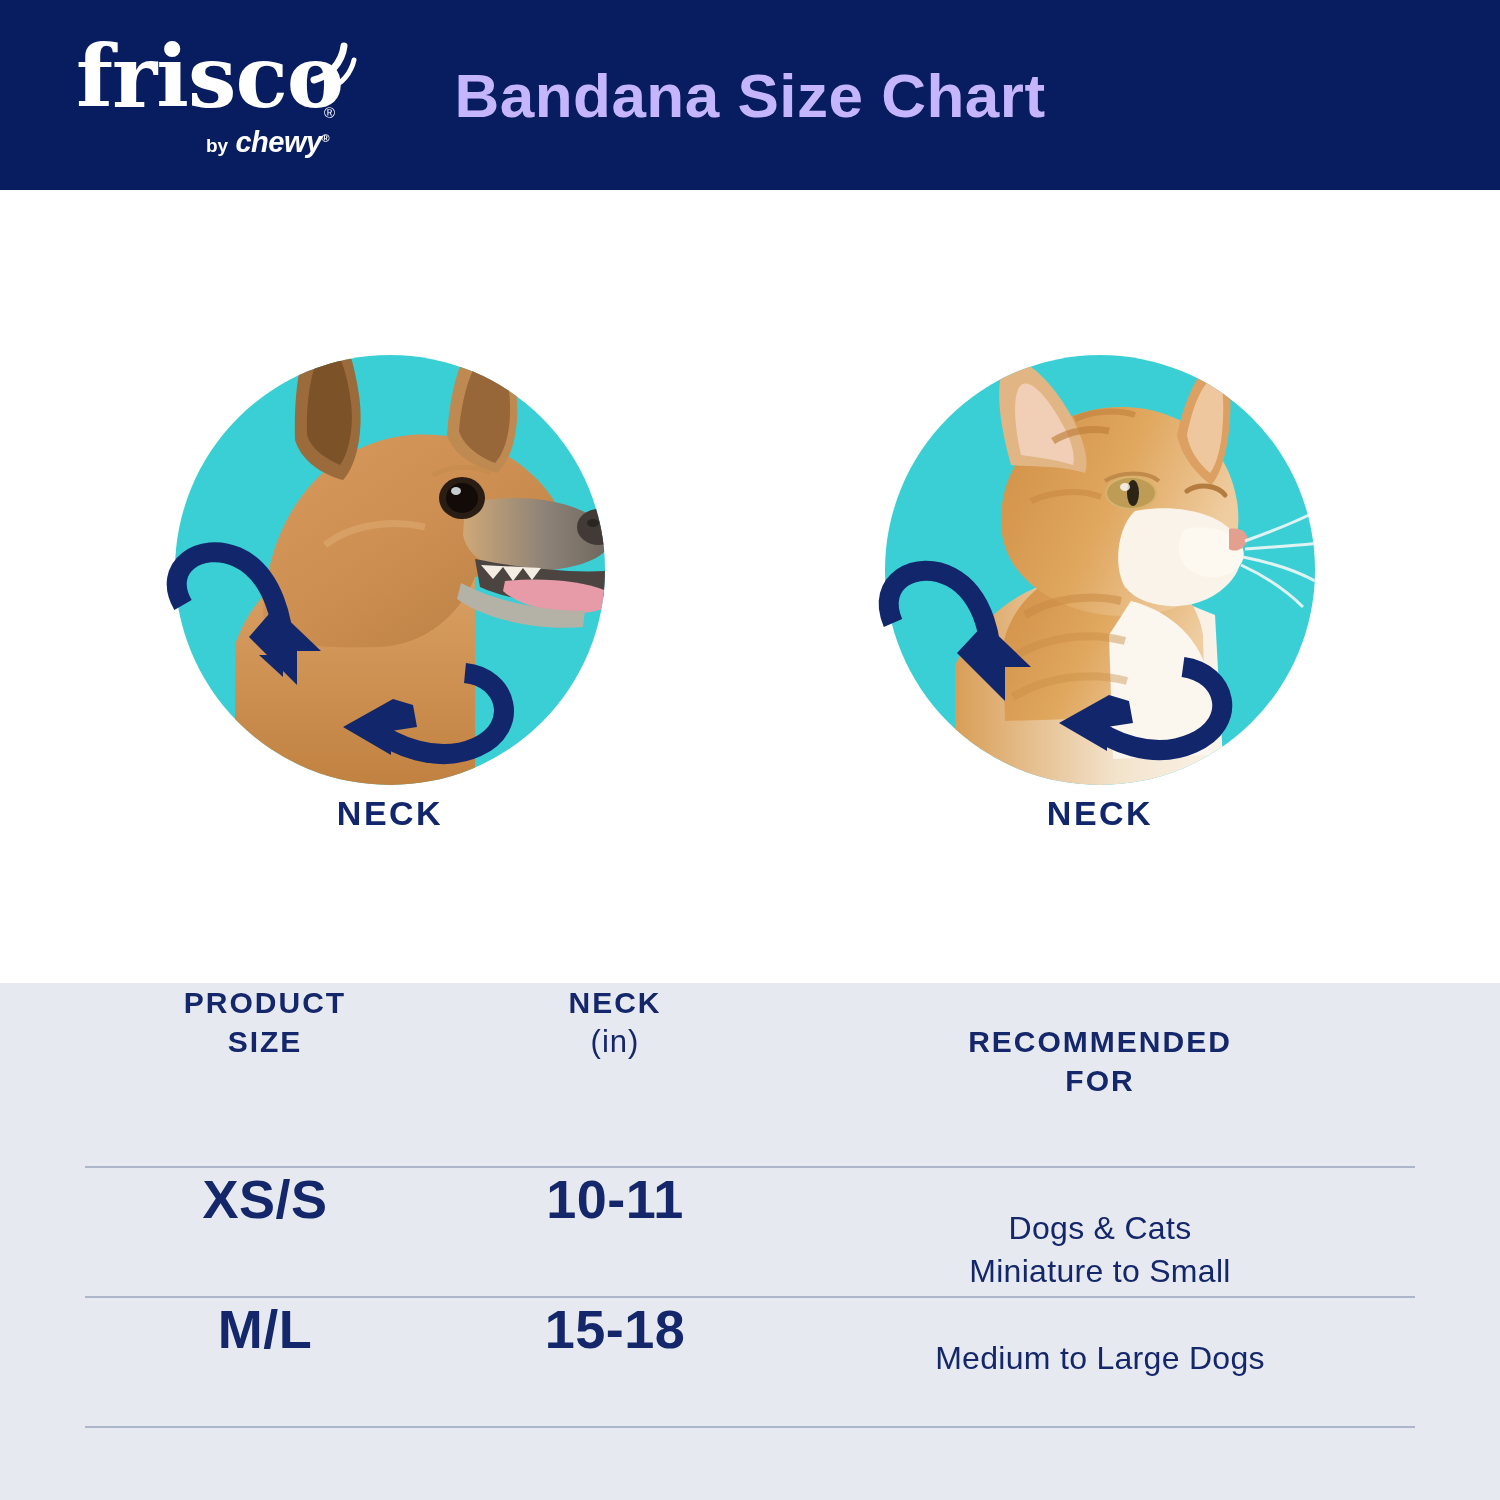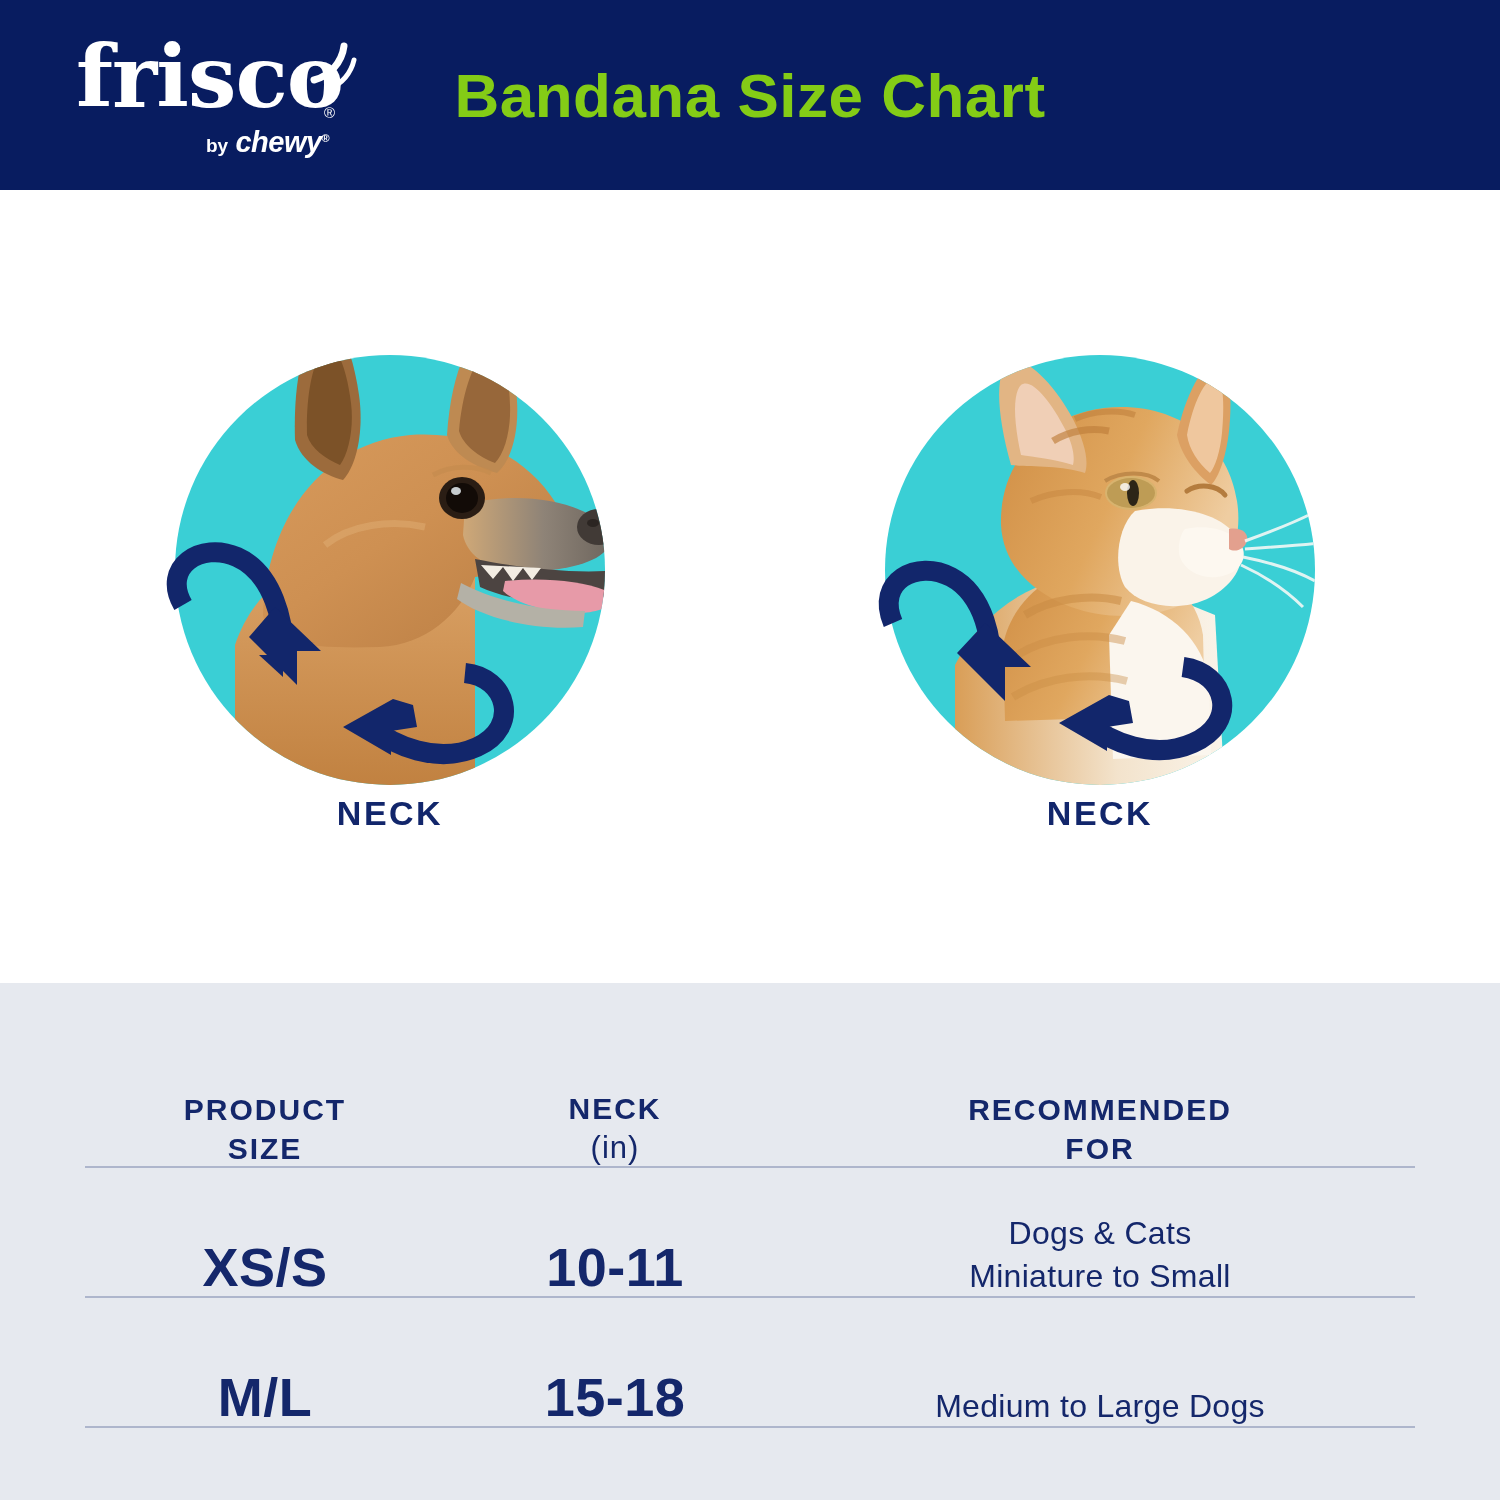--- a/index.html
+++ b/index.html
@@ -87,21 +87,21 @@
 
   .header-title {
     position: absolute;
     left: 0;
     top: 0;
     width: 1500px;
     height: 190px;
     display: flex;
     align-items: center;
     justify-content: center;
-    color: #84cc16;
+    color: #c4b5fd;
     font-size: 62px;
     font-weight: 700;
     letter-spacing: 0.5px;
     pointer-events: none;
   }
 
   
   .illustrations {
     position: absolute;
     left: 0;
@@ -174,21 +174,21 @@
     background: #E6E9EF;
   }
   .tbl {
     position: absolute;
     left: 85px;
     top: 0;
     width: 1330px;
   }
   .trow {
     display: flex;
-    align-items: flex-end;
+    align-items: flex-start;
     position: relative;
   }
   .trow.head { height: 185px; }
   .trow.body { height: 130px; }
 
   .cell {
     display: flex;
     align-items: center;
     justify-content: center;
     text-align: center;
@@ -208,21 +208,20 @@
   .hcell .unit {
     display: block;
     font-weight: 400;
     letter-spacing: 1px;
     font-size: 31px;
   }
   .bcell-big {
     font-size: 54px;
     font-weight: 700;
     letter-spacing: 0.5px;
-    margin-top: 40px;
   }
   .bcell-txt {
     font-size: 32px;
     font-weight: 400;
     line-height: 1.35;
     letter-spacing: 0.3px;
   }
   .divider {
     position: absolute;
     left: 0;

